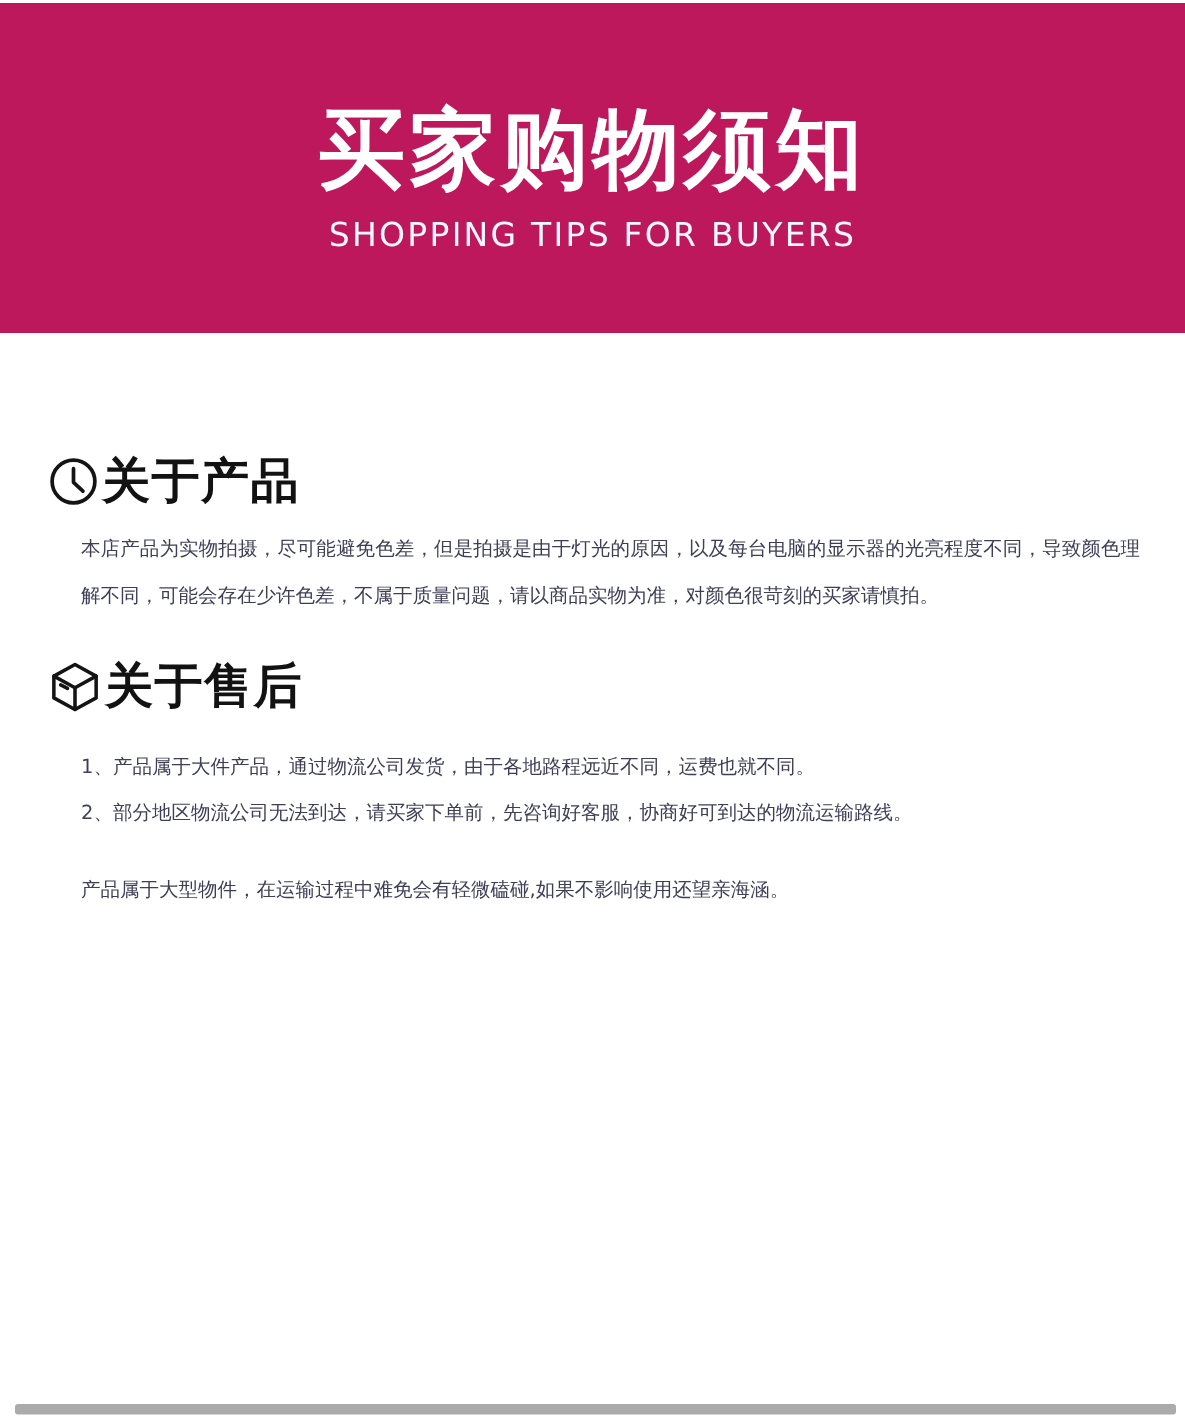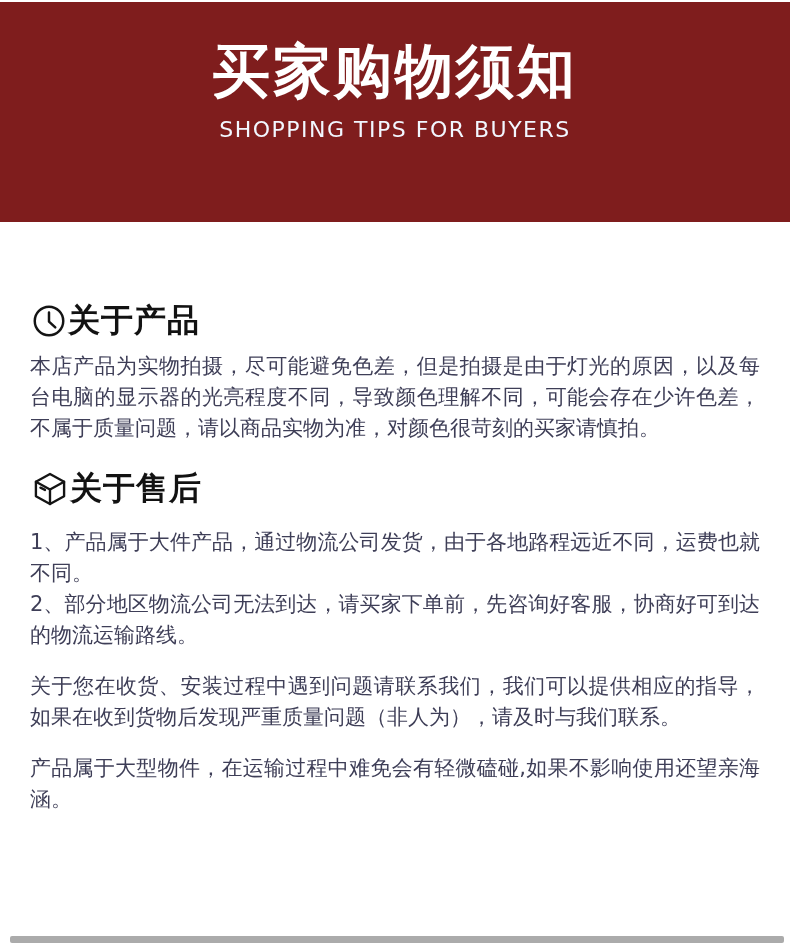--- a/index.html
+++ b/index.html
@@ -12,24 +12,24 @@
     height: 944px;
     margin: 0 auto;
     background: #ffffff;
     overflow: hidden;
   }
 
   
   .banner {
     width: 100%;
     height: 222px;
-    background: #7f1d1d;
+    background: #be185d;
     border-top: 2px solid #ffffff;
     text-align: center;
-    padding-top: 36px;
+    padding-top: 64px;
   }
   .banner-title {
     color: #ffffff;
     font-size: 58px;
     font-weight: 900;
     letter-spacing: 3px;
     line-height: 1.15;
   }
   .banner-subtitle {
     margin-top: 12px;
@@ -55,24 +55,25 @@
     flex: 0 0 auto;
   }
   .tip-title {
     font-size: 32px;
     font-weight: 800;
     color: #121212;
     letter-spacing: 1px;
     white-space: nowrap;
   }
   .tip p {
-    font-size: 21px;
+    font-size: 13px;
     line-height: 31px;
     color: #3e3e57;
     text-align: justify;
+    margin-left: 24px;
   }
 
   .sec-1 { margin-top: 76px; }
   .sec-1 p { margin-top: 7px; }
   .sec-2 { margin-top: 22px; }
   .sec-2 .plist { margin-top: 15px; }
   .sec-3 { margin-top: 20px; }
   .sec-3 p { margin-top: 14px; }
   .sec-4 { margin-top: 20px; }
   .sec-4 p { margin-top: 9px; }
@@ -140,21 +141,20 @@
         </span>
         <h2 class="tip-title">关于售后</h2>
       </div>
       <div class="plist">
         <p>1、产品属于大件产品，通过物流公司发货，由于各地路程远近不同，运费也就不同。</p>
         <p>2、部分地区物流公司无法到达，请买家下单前，先咨询好客服，协商好可到达的物流运输路线。</p>
       </div>
     </section>
 
     <section class="tip sec-3">
-      <p>关于您在收货、安装过程中遇到问题请联系我们，我们可以提供相应的指导，如果在收到货物后发现严重质量问题（非人为），请及时与我们联系。</p>
     </section>
 
     <section class="tip sec-4">
       <p>产品属于大型物件，在运输过程中难免会有轻微磕碰,如果不影响使用还望亲海涵。</p>
     </section>
 
   </main>
 
   <div class="bottom-strip"></div>
 </div>

